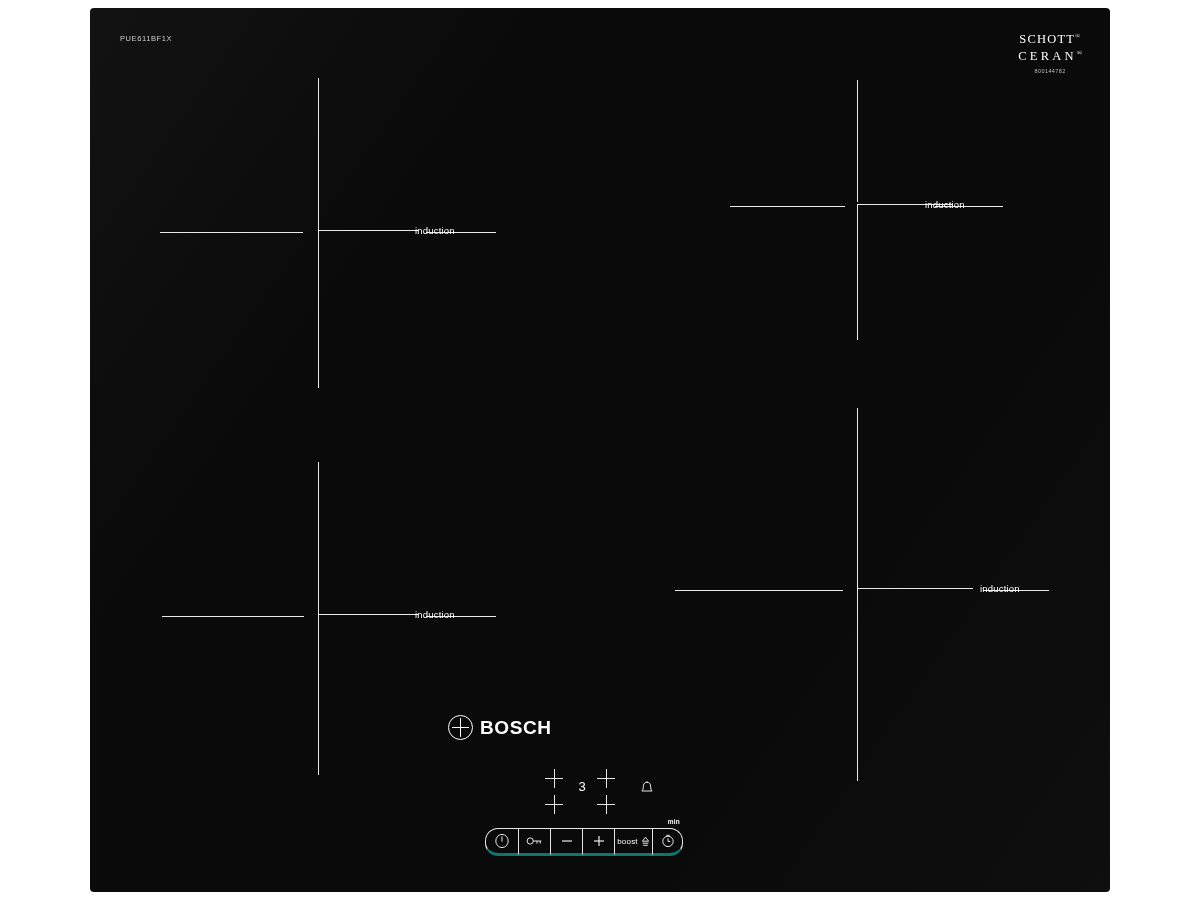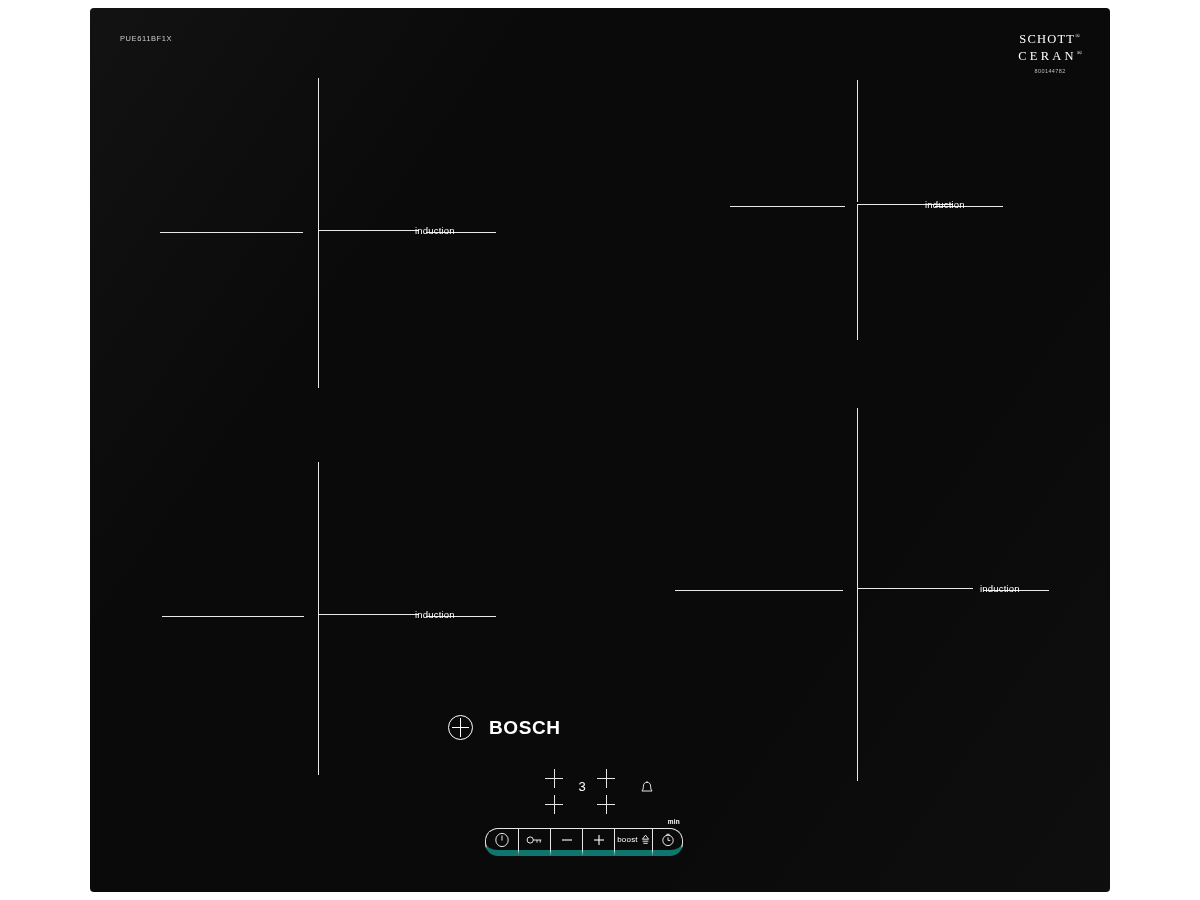--- a/index.html
+++ b/index.html
@@ -102,21 +102,21 @@
     letter-spacing: 0.2px;
     white-space: nowrap;
   }
   
   .bosch {
     position: absolute;
     left: 448px;
     top: 715px;
     display: flex;
     align-items: center;
-    gap: 16px;
+    gap: 7px;
   }
   .bosch-mark {
     width: 23px; height: 23px;
     border-radius: 50%;
     border: 1.6px solid #ffffff;
     position: relative;
   }
   .bosch-mark::before {
     content:"";
     position:absolute;
@@ -185,21 +185,21 @@
     align-items: stretch;
   }
   .key {
     position: relative;
     display: flex;
     align-items: center;
     justify-content: center;
     color: #ffffff;
     font-size: 9px;
     border-top: 1px solid #e6e6e6;
-    border-bottom: 6px solid #0f766e;
+    border-bottom: 3px solid #0f766e;
     border-right: 1px solid #e6e6e6;
     box-sizing: border-box;
   }
   .key:first-child {
     border-left: 1px solid #e6e6e6;
     border-top-left-radius: 13px;
     border-bottom-left-radius: 13px;
   }
   .key:last-child {
     border-top-right-radius: 13px;

